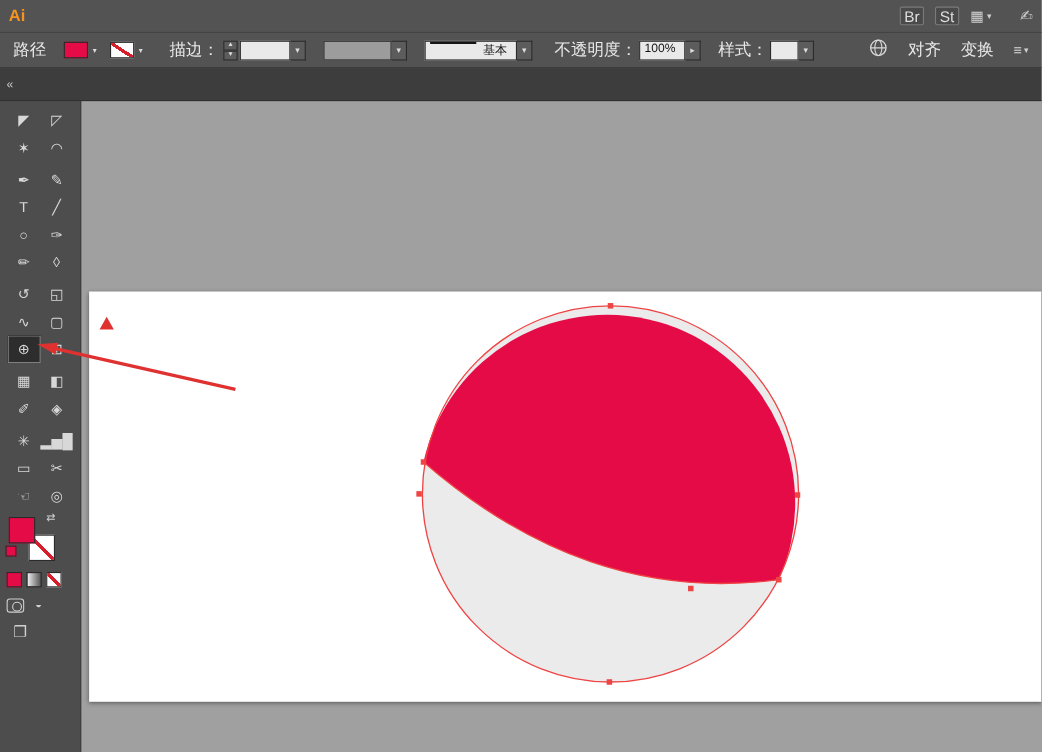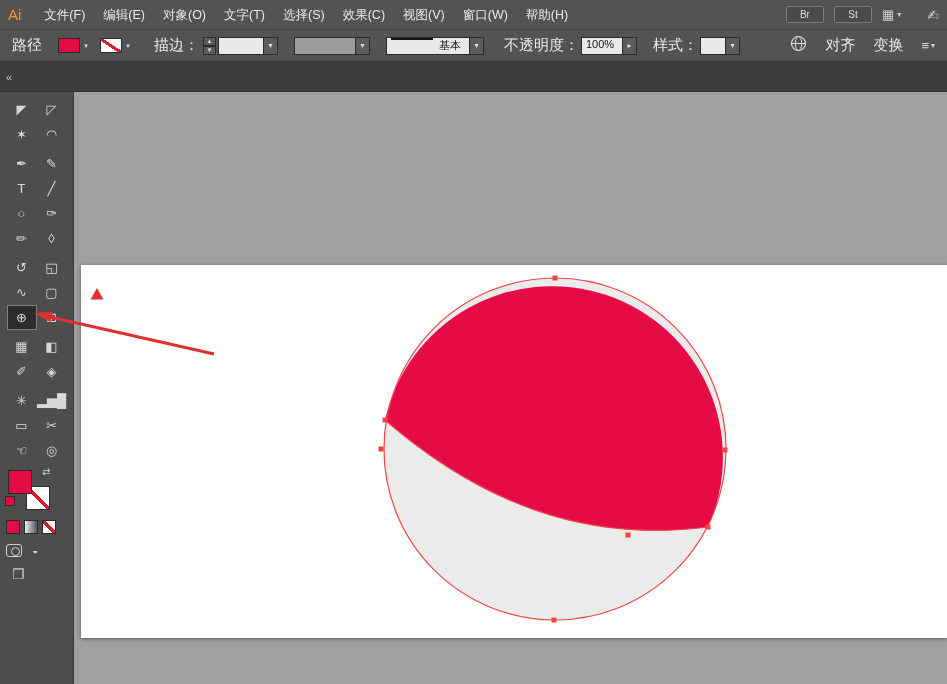--- a/index.html
+++ b/index.html
@@ -3,26 +3,26 @@
 <meta charset="utf-8">
 <style>
   * { box-sizing: border-box; margin: 0; padding: 0; }
   html,body { width: 947px; height: 684px; overflow: hidden;
     font-family: "Liberation Sans", "DejaVu Sans", sans-serif; }
   .app { width: 947px; height: 684px; display: flex; flex-direction: column; background:#535353; }
 
   
   .menubar { height: 30px; background:#535353; border-bottom:1px solid #434343;
     display:flex; align-items:center; padding:0 8px; flex:0 0 auto; }
-  .logo { color:#f7931e; font-weight:normal; font-size:15px; margin-right:14px; }
+  .logo { color:#f7931e; font-weight:bold; font-size:15px; margin-right:14px; }
   .menu-items { display:flex; align-items:center; height:100%; }
   .menu-item { color:#e8e8e8; font-size:12.5px; padding:0 9px; height:30px; line-height:30px; cursor:default; }
   .mb-right { margin-left:auto; display:flex; align-items:center; gap:10px; }
-  .mb-btn { width:38px; height:17px; background:#4a4a4a; border:1px solid #7a7a7a; border-radius:2px;
-    color:#ddd; font-size:10px; display:flex; align-items:center; justify-content:center; }
+  .mb-btn { width:22px; height:17px; background:#4a4a4a; border:1px solid #7a7a7a; border-radius:2px;
+    color:#ddd; font-size:14px; display:flex; align-items:center; justify-content:center; }
   .ws { display:flex; align-items:center; gap:3px; color:#ddd; }
   .ws-grid { font-size:13px; color:#cfcfcf; }
   .caret-sm { font-size:8px; color:#cfcfcf; }
   .stylus { font-size:14px; color:#cfcfcf; margin-left:16px; }
 
   
   .controlbar { height: 32px; background:#535353; border-bottom:1px solid #393939;
     display:flex; align-items:center; padding:0 12px; flex:0 0 auto; }
   .cb-label { color:#e9e9e9; font-size:15px; white-space:nowrap; }
   .swgroup { display:flex; align-items:center; margin:0 6px 0 16px; }
@@ -86,31 +86,20 @@
 
   .overlay { position:absolute; left:0; top:0; width:947px; height:684px; pointer-events:none; z-index:60; }
 </style>
 </head>
 <body>
 
 <div class="app">
 
   <div class="menubar">
     <span class="logo">Ai</span>
-    <div class="menu-items">
-        <div class="menu-item">文件(F)</div>
-        <div class="menu-item">编辑(E)</div>
-        <div class="menu-item">对象(O)</div>
-        <div class="menu-item">文字(T)</div>
-        <div class="menu-item">选择(S)</div>
-        <div class="menu-item">效果(C)</div>
-        <div class="menu-item">视图(V)</div>
-        <div class="menu-item">窗口(W)</div>
-        <div class="menu-item">帮助(H)</div>
-      </div>
     <div class="mb-right">
       <div class="mb-btn">Br</div>
       <div class="mb-btn">St</div>
       <div class="ws">
         <span class="ws-grid">▦</span>
         <span class="caret-sm">▾</span>
       </div>
       <span class="stylus">✍</span>
     </div>
   </div>

